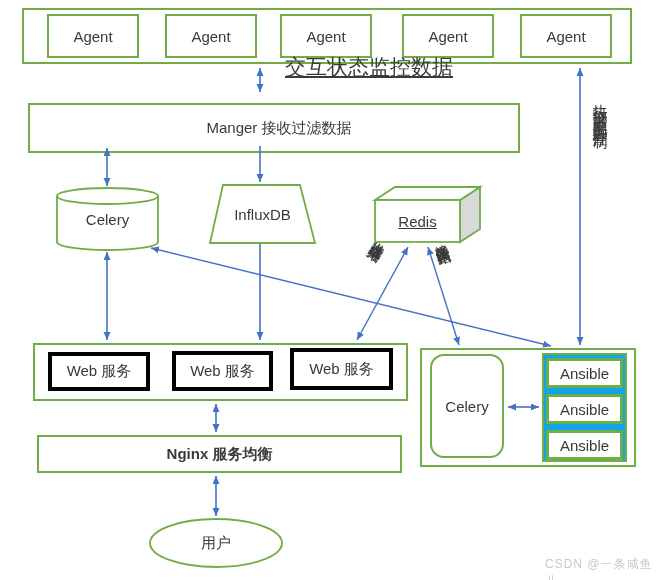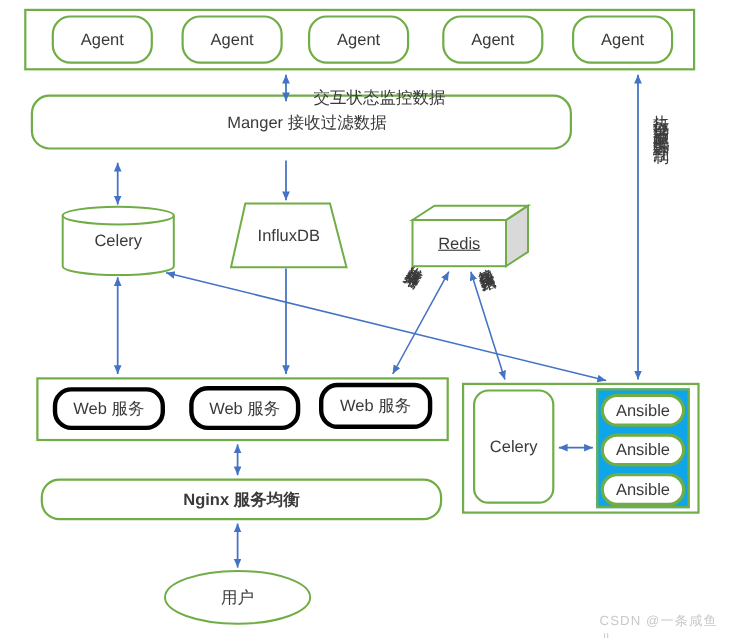--- a/index.html
+++ b/index.html
@@ -2,29 +2,29 @@
 <html><head>
 <meta charset="utf-8">
 <style>
   html,body{margin:0;padding:0;background:#fff;}
   #canvas{
     position:relative;width:665px;height:580px;background:#fff;overflow:hidden;
     font-family:"Liberation Sans","DejaVu Sans",sans-serif;color:#3a3a3a;
   }
   .abs{position:absolute;box-sizing:border-box;}
   .gbox{border:2px solid #70AD47;background:#fff;}
-  .center{display:flex;align-items:center;justify-content:center;text-align:center;border-radius:17px;}
+  .center{display:flex;align-items:center;justify-content:center;text-align:center;}
   .lbl{font-size:15px;color:#3a3a3a;white-space:nowrap;}
 
   
   .agent-container{left:22px;top:8px;width:610px;height:56px;}
   .agent-box{top:14px;width:92px;height:44px;border:2px solid #70AD47;background:#fff;}
   .a1{left:47px}.a2{left:165px}.a3{left:280px}.a4{left:402px}.a5{left:520px}
 
-  .manager-box{left:28px;top:86px;width:492px;height:50px;padding-left:10px;}
+  .manager-box{left:28px;top:103px;width:492px;height:50px;padding-left:10px;}
 
   
   .mysql-label{left:57px;top:196px;width:101px;height:46px;}
   .influx-label{left:210px;top:185px;width:105px;height:58px;}
   .redis-label{left:375px;top:200px;width:85px;height:42px;text-decoration:underline;}
 
   
   .web-container{left:33px;top:343px;width:375px;height:58px;}
   .web-box{border:4px solid #000000;background:#fff;}
   .w1{left:48px;top:352px;width:102px;height:39px;}
@@ -34,21 +34,21 @@
   .user-label{left:150px;top:519px;width:132px;height:48px;}
 
   
   .right-container{left:420px;top:348px;width:216px;height:119px;}
   .celery-box{left:430px;top:354px;width:74px;height:104px;border:2px solid #70AD47;border-radius:14px;background:#fff;}
   .ansible-col{left:542px;top:353px;width:85px;height:109px;border:2px solid #70AD47;background:#0ea5e9;}
   .ansible-box{position:absolute;left:2px;width:77px;height:30px;border:3px solid #70AD47;background:#fff;box-sizing:border-box;}
   .ab1{top:3px}.ab2{top:39px}.ab3{top:75px}
 
   
-  .interaction-label{left:285px;top:80px;font-size:15px;}
+  .interaction-label{left:285px;top:53px;font-size:21px;text-decoration:underline;}
   .control-label{
     left:590px;top:92px;height:195px;font-size:15px;
     writing-mode:vertical-rl;text-orientation:upright;letter-spacing:3px;
   }
   .rot-label{
     font-size:14px;writing-mode:vertical-rl;text-orientation:upright;
     letter-spacing:1px;color:#3a3a3a;white-space:nowrap;
   }
   .send-label{left:378px;top:234px;transform:rotate(30deg);transform-origin:50% 0;}
   .recv-label{left:428px;top:234px;transform:rotate(-17deg);transform-origin:50% 0;}

